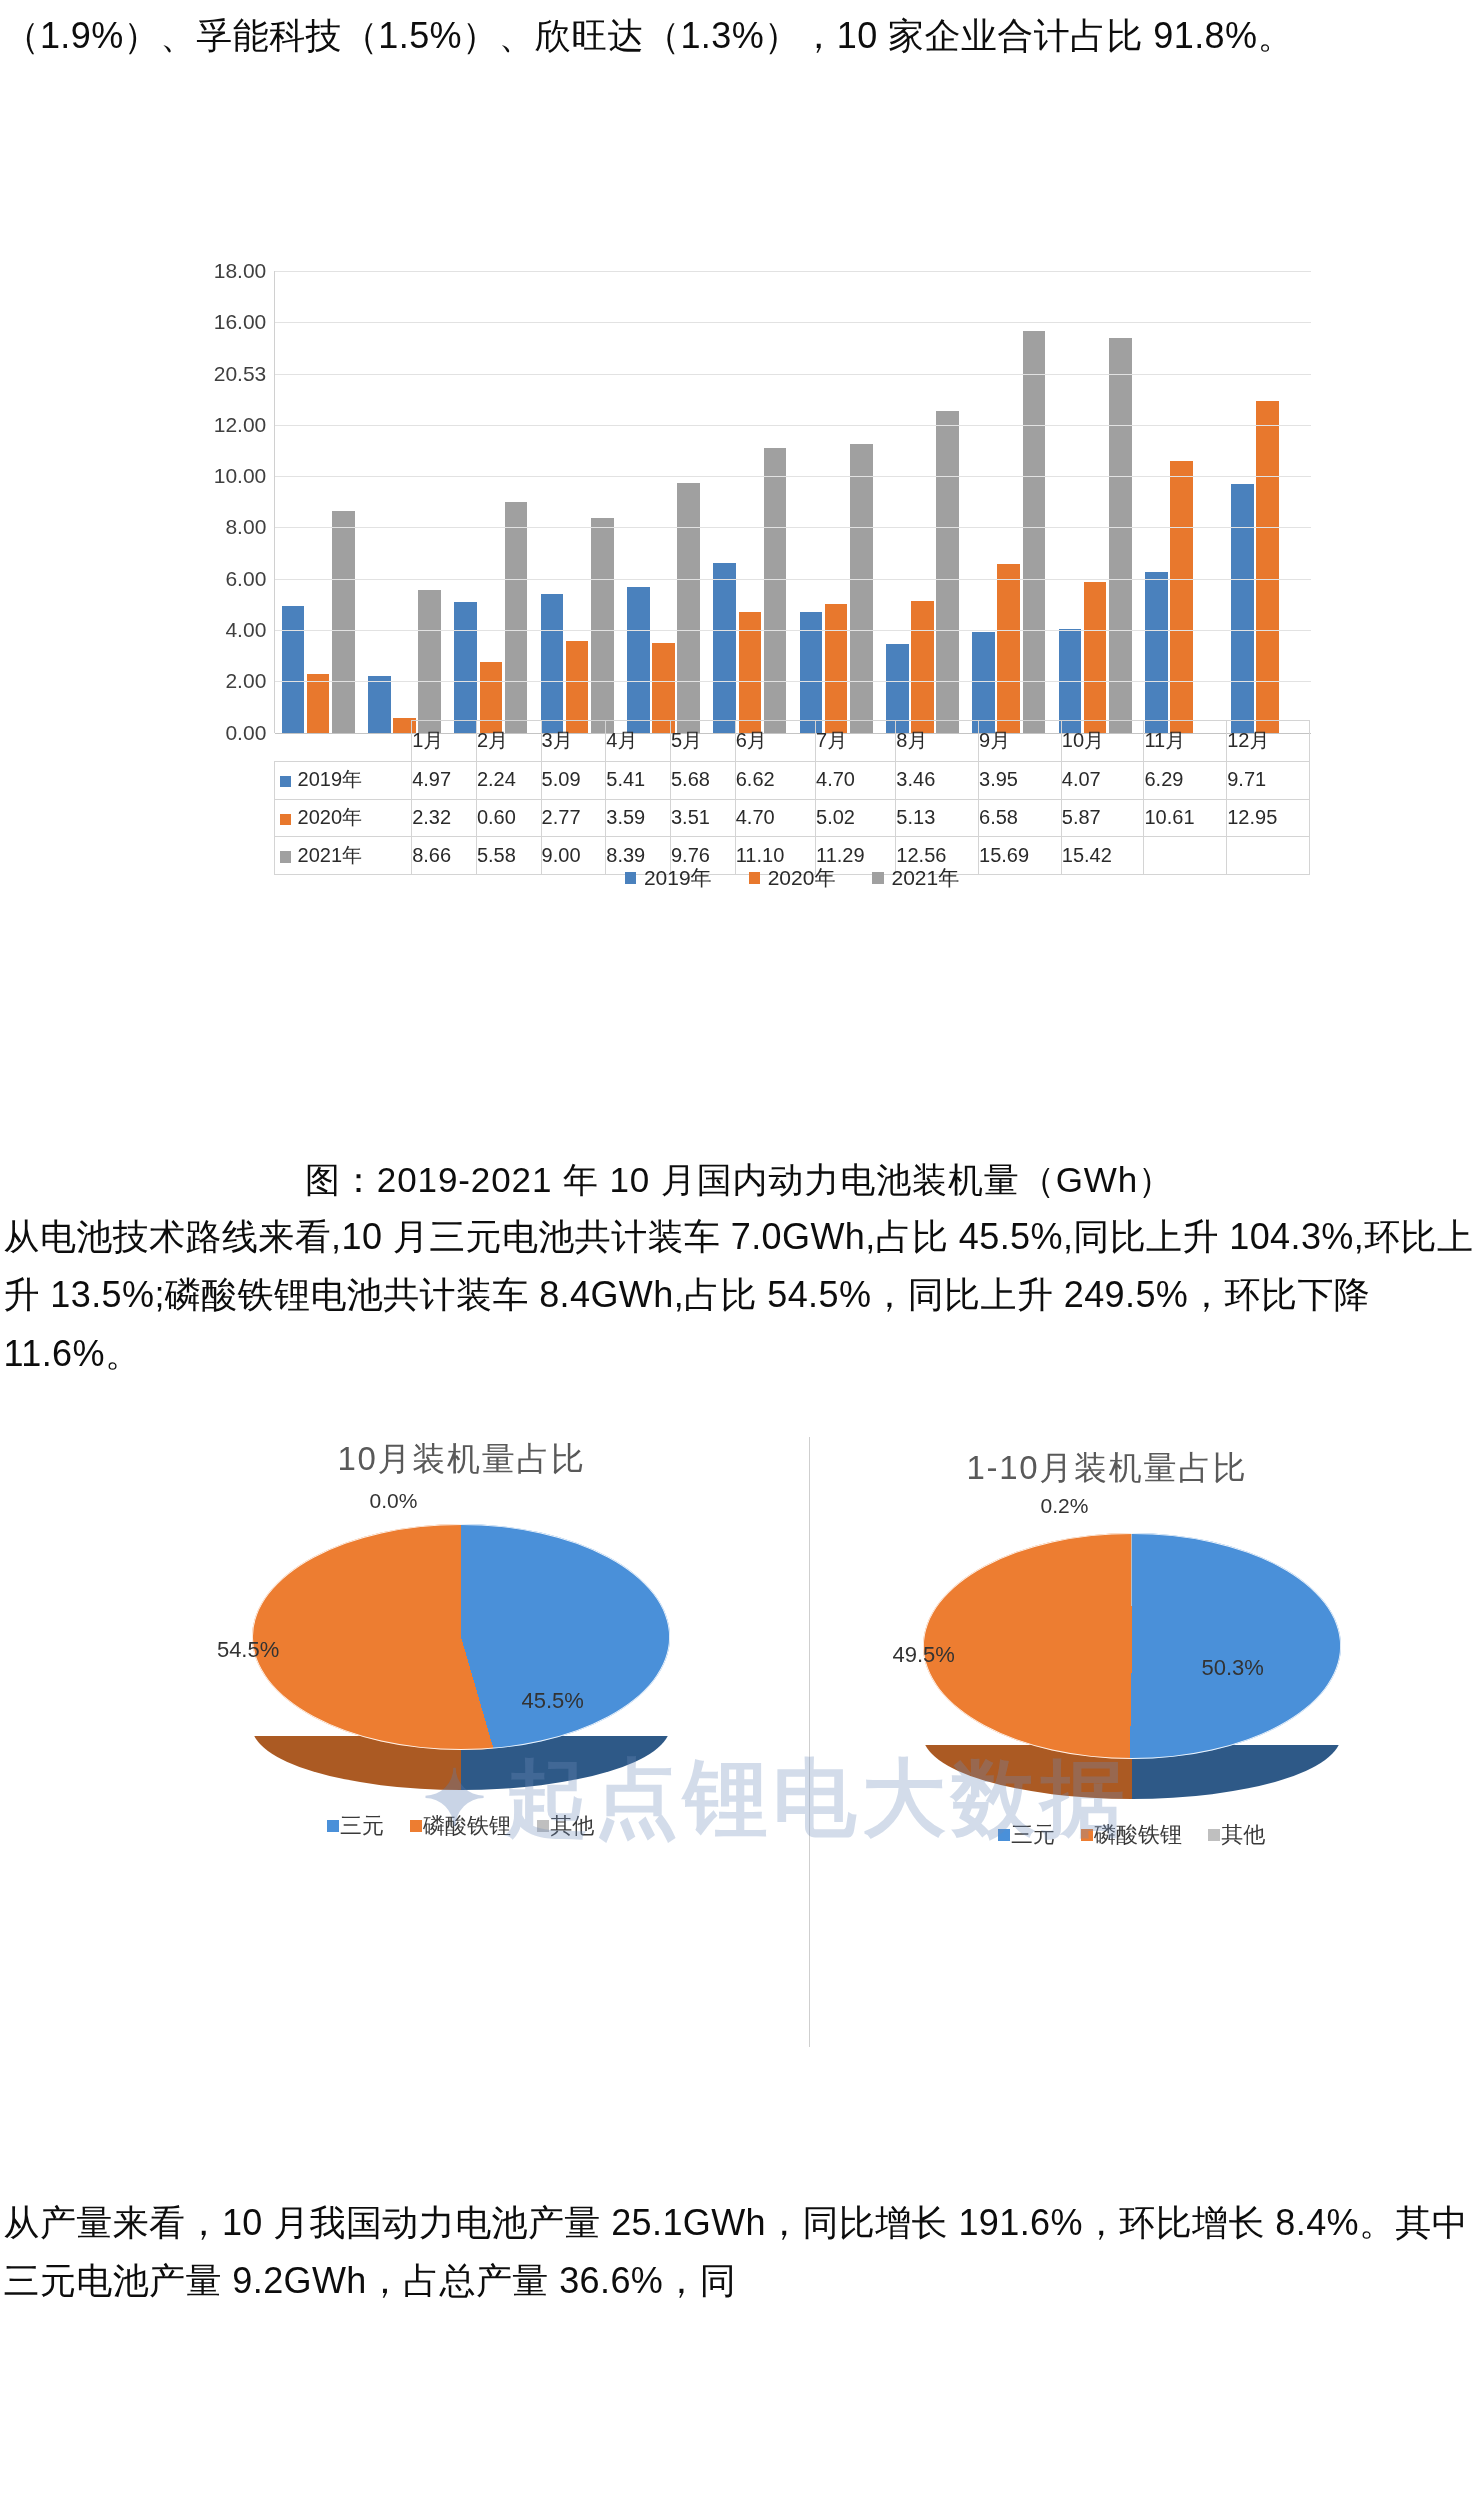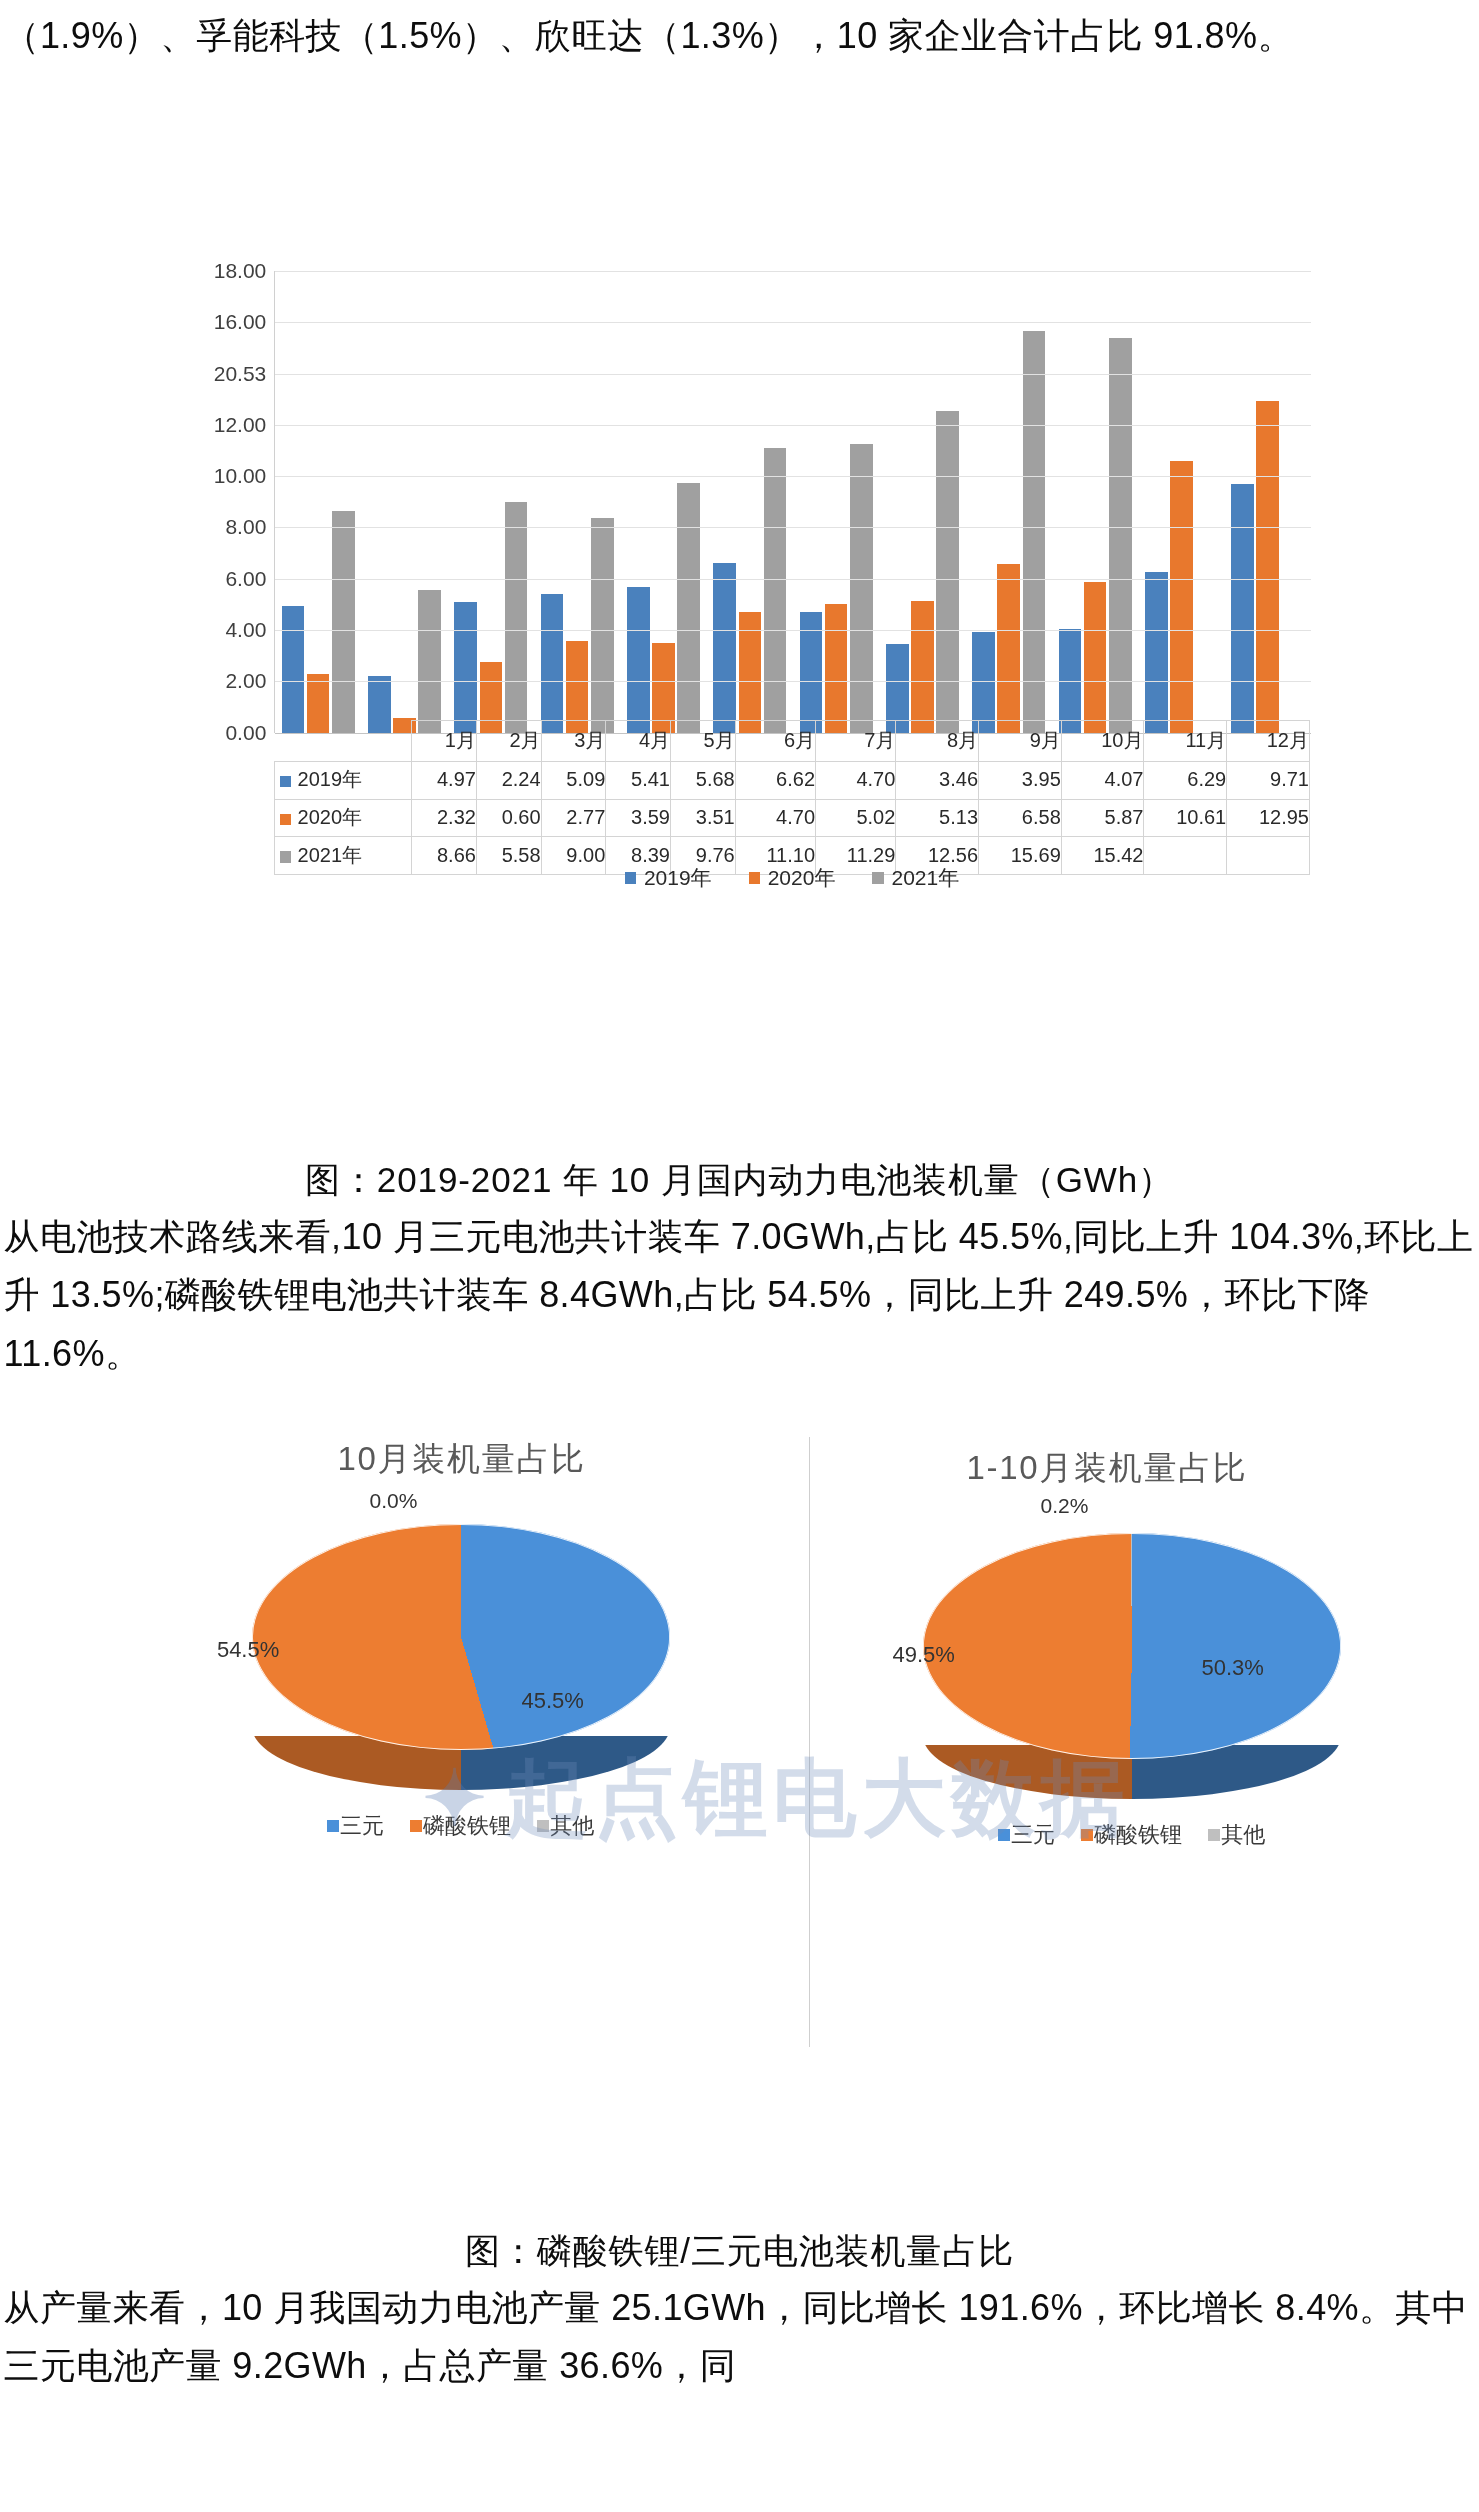--- a/index.html
+++ b/index.html
@@ -86,21 +86,21 @@
   .data-table {
     position:absolute;
     left:103px; top:502px;
     width:1036px;
     border-collapse:collapse;
     font-size:20px;
     color:#2a2a2a;
   }
   .data-table td, .data-table th {
     border:0.9px solid #d4d4d4;
-    text-align:right;
+    text-align:left;
     padding:4.4px 0 5.2px;
     font-weight:normal;
   }
   .data-table .rowhead {
     width:131px;
     text-align:left;
     padding-left:5.2px;
     white-space:nowrap;
   }
   .swatch {
@@ -461,18 +461,17 @@
       </div>
     </div>
   </div>
 
   <div id="watermark">
     <span class="mark-glyph">✦</span>
     <span>起点锂电大数据</span>
   </div>
 
   <div id="bot-text">
-    <div class="caption">图：磷酸铁锂/三元电池装机量占比</div>
     <div class="para">从产量来看，10 月我国动力电池产量 25.1GWh，同比增长 191.6%，环比增长 8.4%。其中三元电池产量 9.2GWh，占总产量 36.6%，同</div>
   </div>
 
 </div>
 
 
 </body></html>

